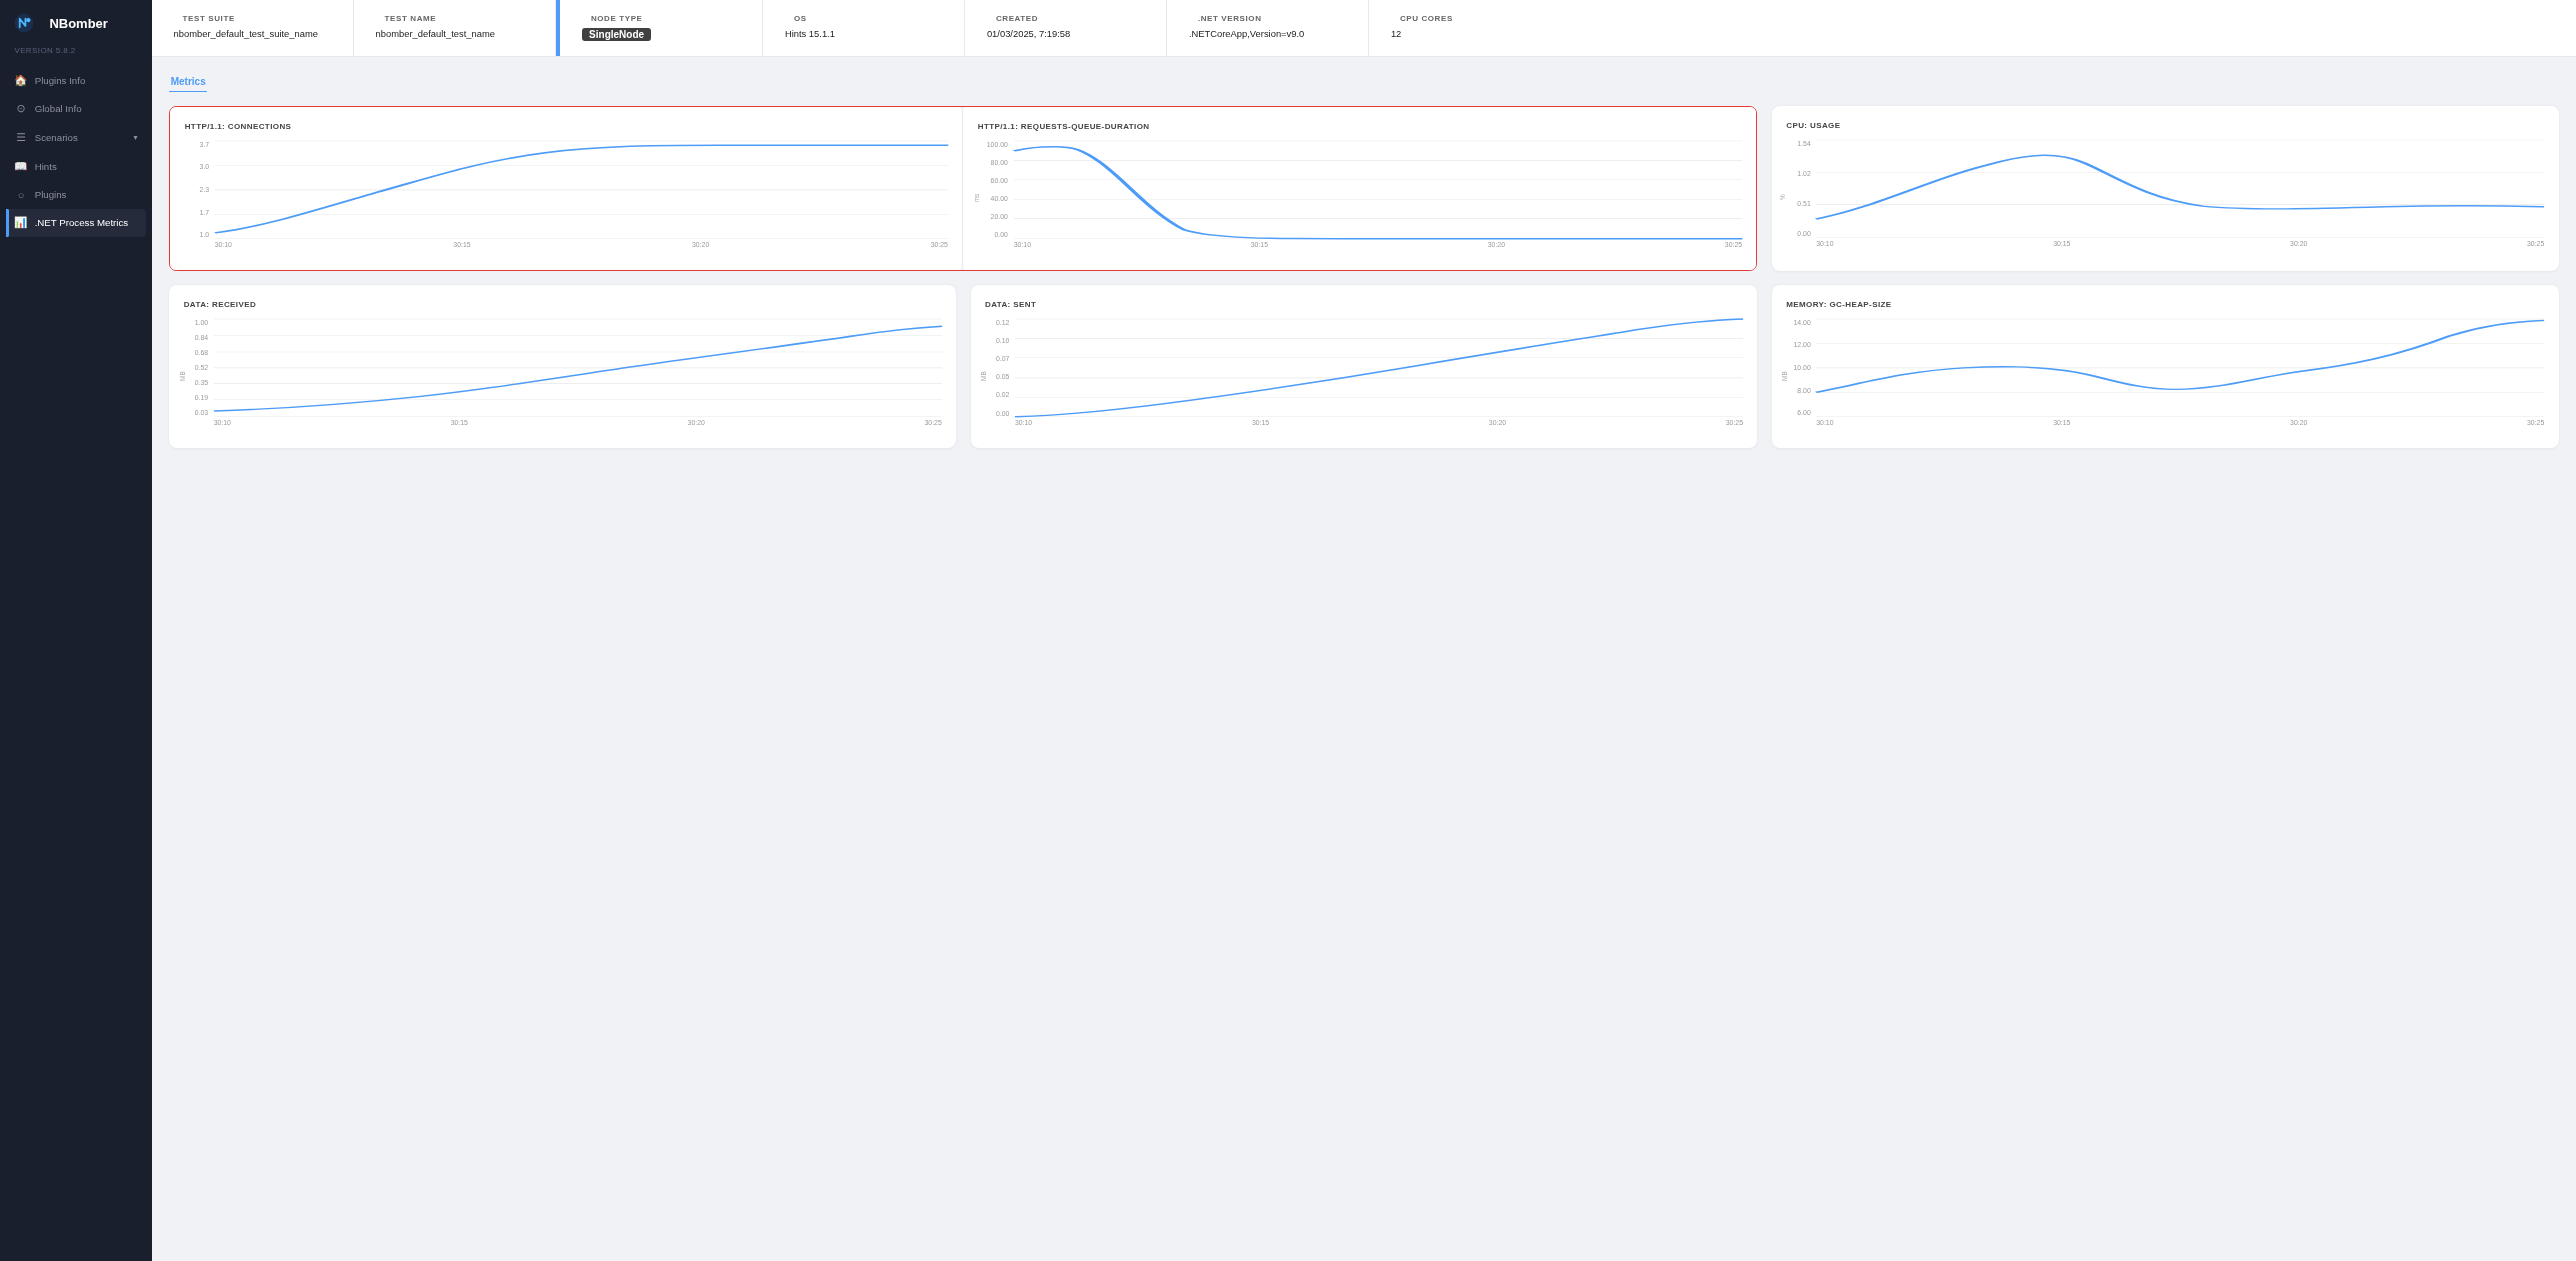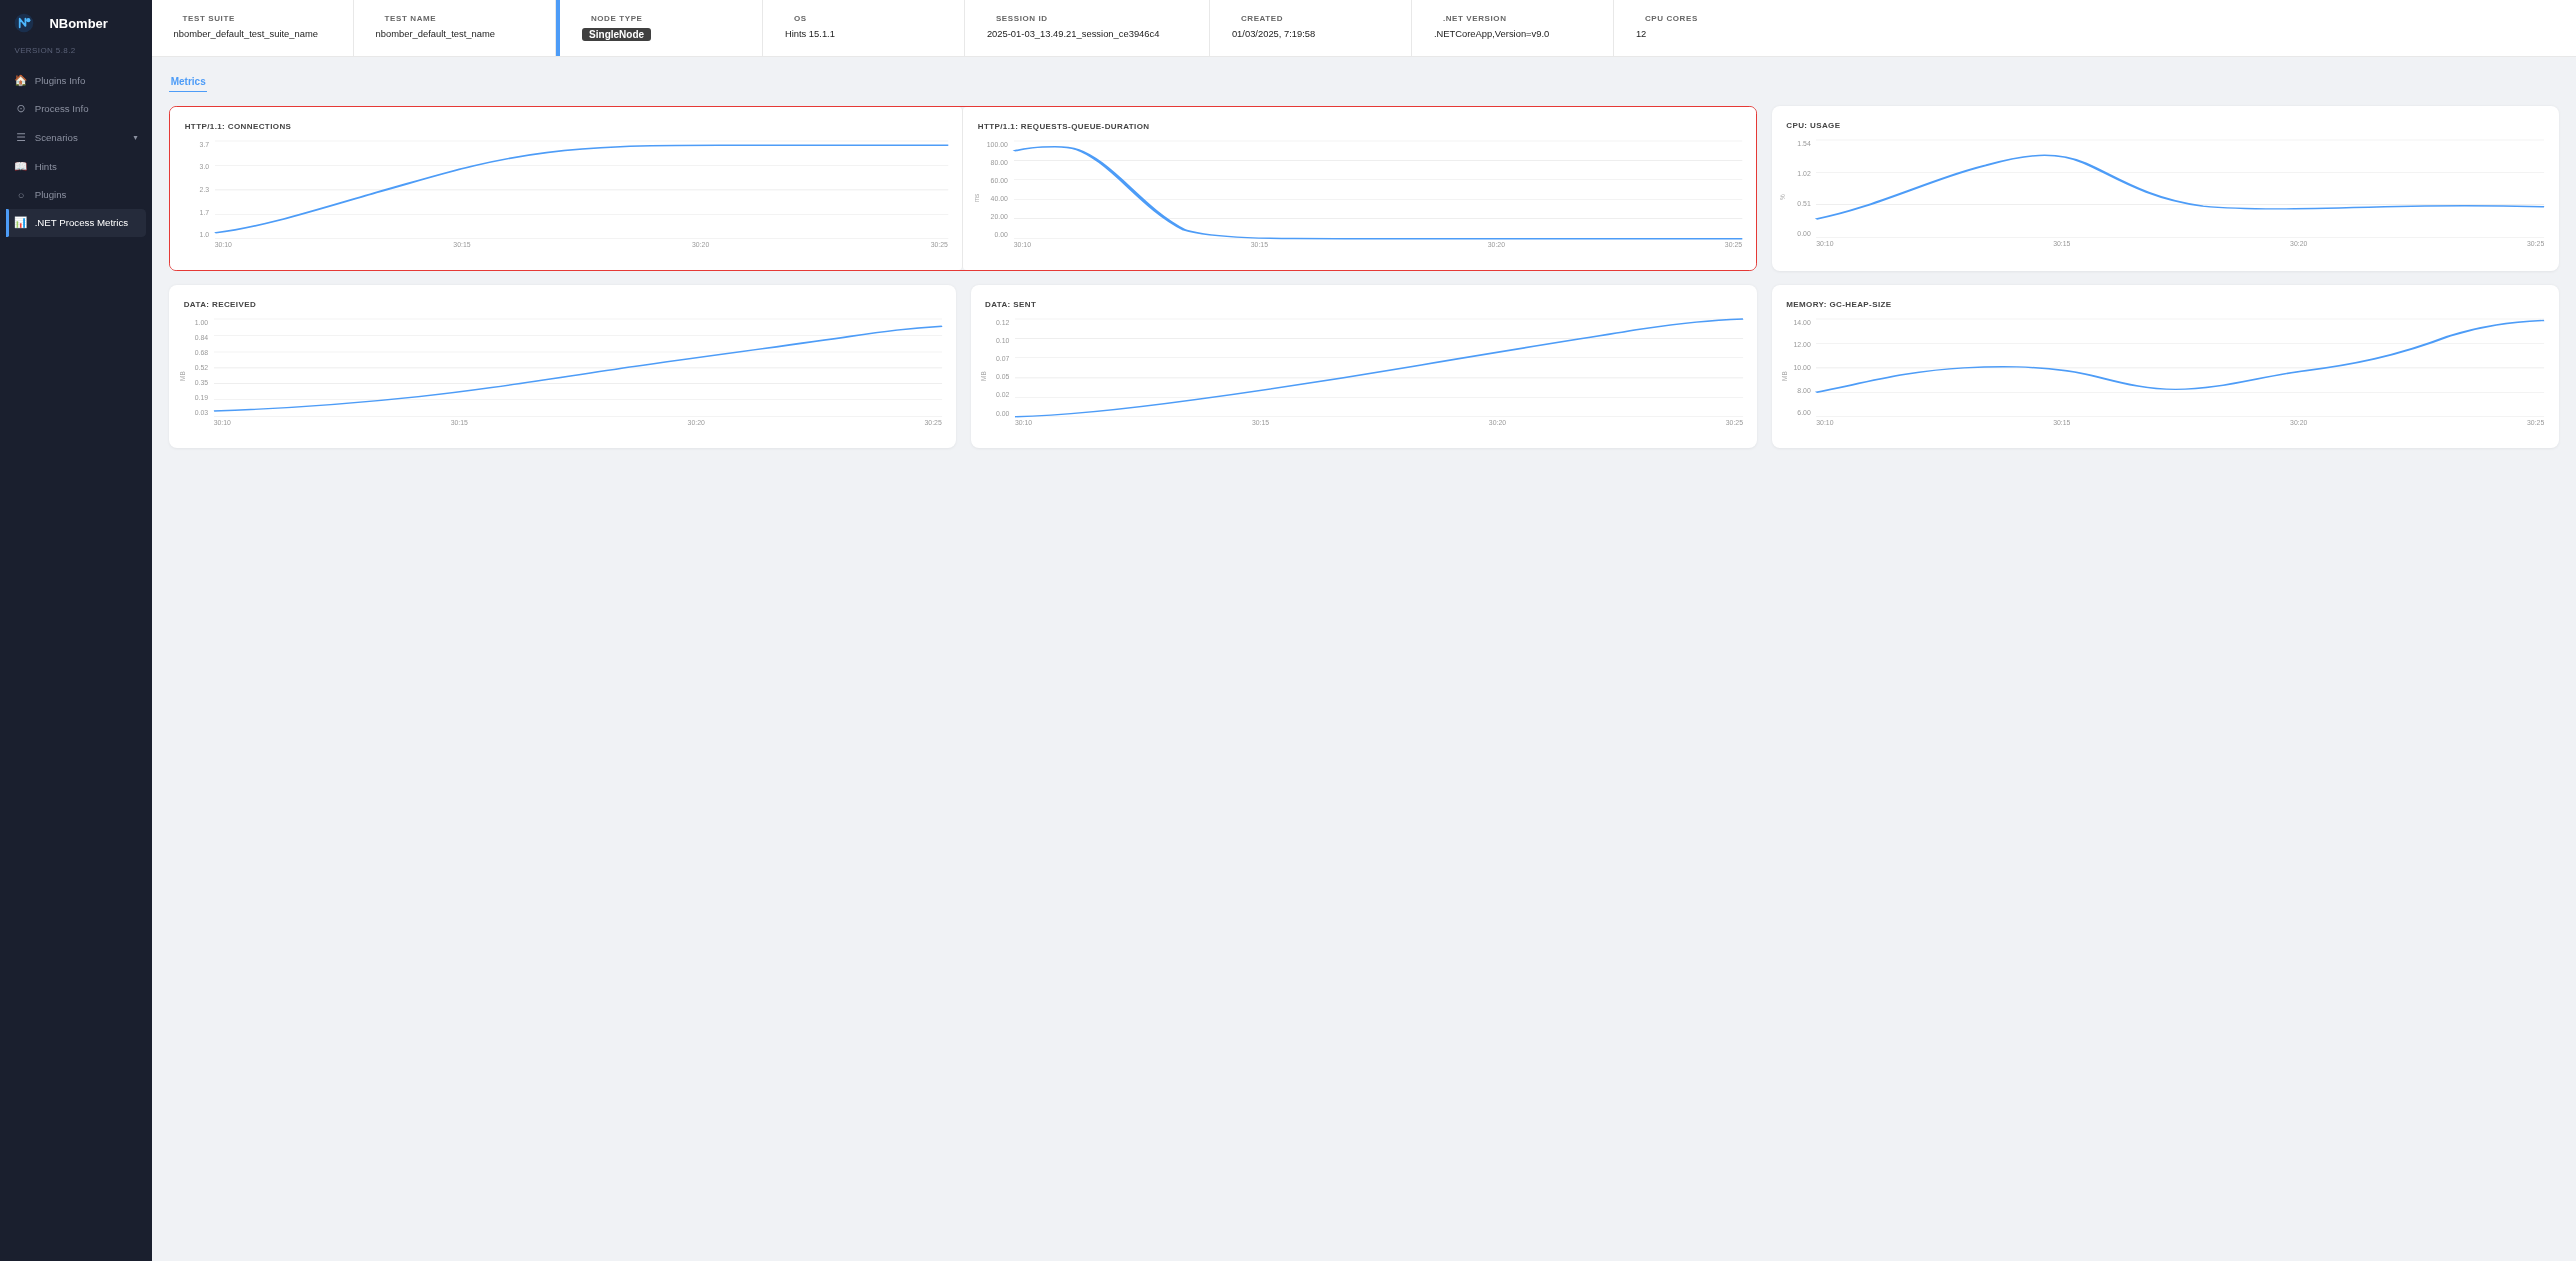--- a/index.html
+++ b/index.html
@@ -218,21 +218,21 @@
     <span class="logo-text">NBomber</span>
   </div>
   <div class="sidebar-version">VERSION 5.8.2</div>
   <nav class="sidebar-nav">
     <div class="sidebar-item">
       <span class="sidebar-item-icon">🏠</span>
       <span class="sidebar-item-label">Plugins Info</span>
     </div>
     <div class="sidebar-item">
       <span class="sidebar-item-icon">⊙</span>
-      <span class="sidebar-item-label">Process Info</span>
+      <span class="sidebar-item-label">Global Info</span>
     </div>
     <div class="sidebar-item">
       <span class="sidebar-item-icon">☰</span>
       <span class="sidebar-item-label">Scenarios</span>
       <span class="sidebar-item-arrow">▾</span>
     </div>
     <div class="sidebar-item">
       <span class="sidebar-item-icon">📖</span>
       <span class="sidebar-item-label">Hints</span>
     </div>
@@ -264,24 +264,20 @@
       <div class="info-card" style="border-right:none;">
         <div class="info-card-label">NODE TYPE</div>
         <div>
           <span class="node-type-badge">SingleNode</span>
         </div>
       </div>
     </div>
     <div class="info-card">
       <div class="info-card-label">OS</div>
       <div class="info-card-value">Hints 15.1.1</div>
-    </div>
-    <div class="info-card" style="min-width:245px;">
-      <div class="info-card-label">SESSION ID</div>
-      <div class="info-card-value">2025-01-03_13.49.21_session_ce3946c4</div>
     </div>
     <div class="info-card">
       <div class="info-card-label">CREATED</div>
       <div class="info-card-value">01/03/2025, 7:19:58</div>
     </div>
     <div class="info-card">
       <div class="info-card-label">.NET VERSION</div>
       <div class="info-card-value">.NETCoreApp,Version=v9.0</div>
     </div>
     <div class="info-card">

